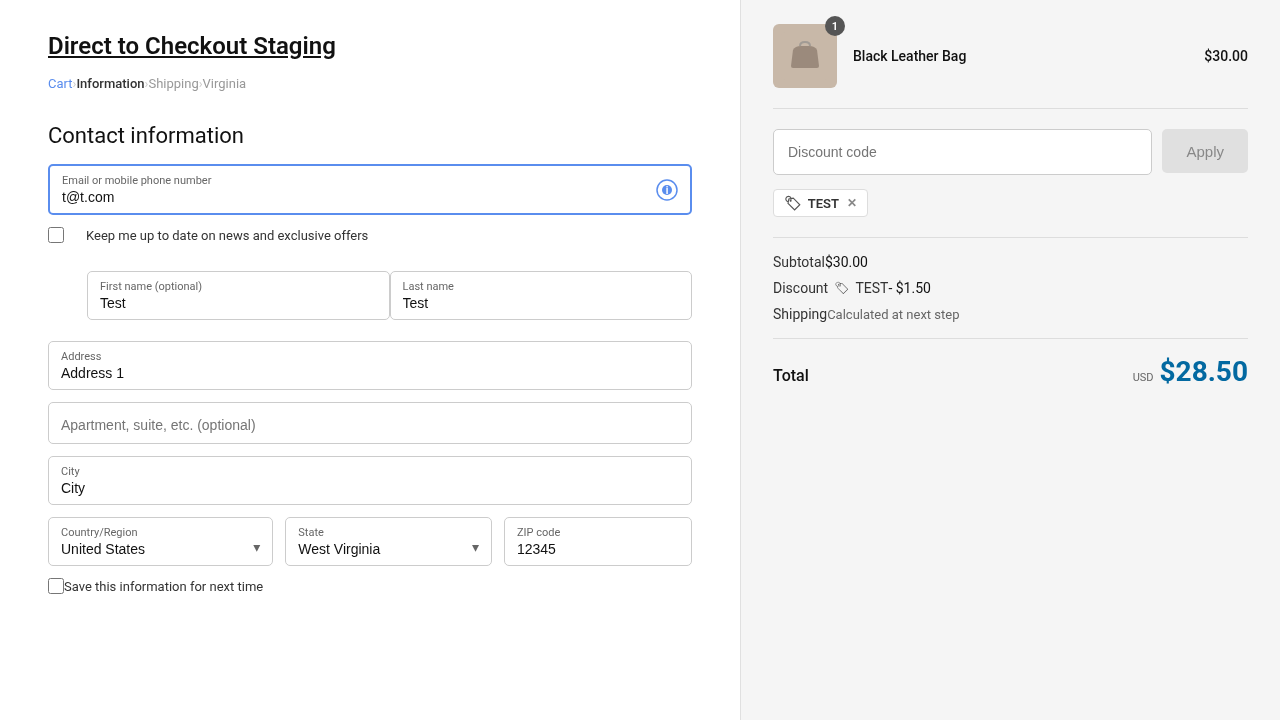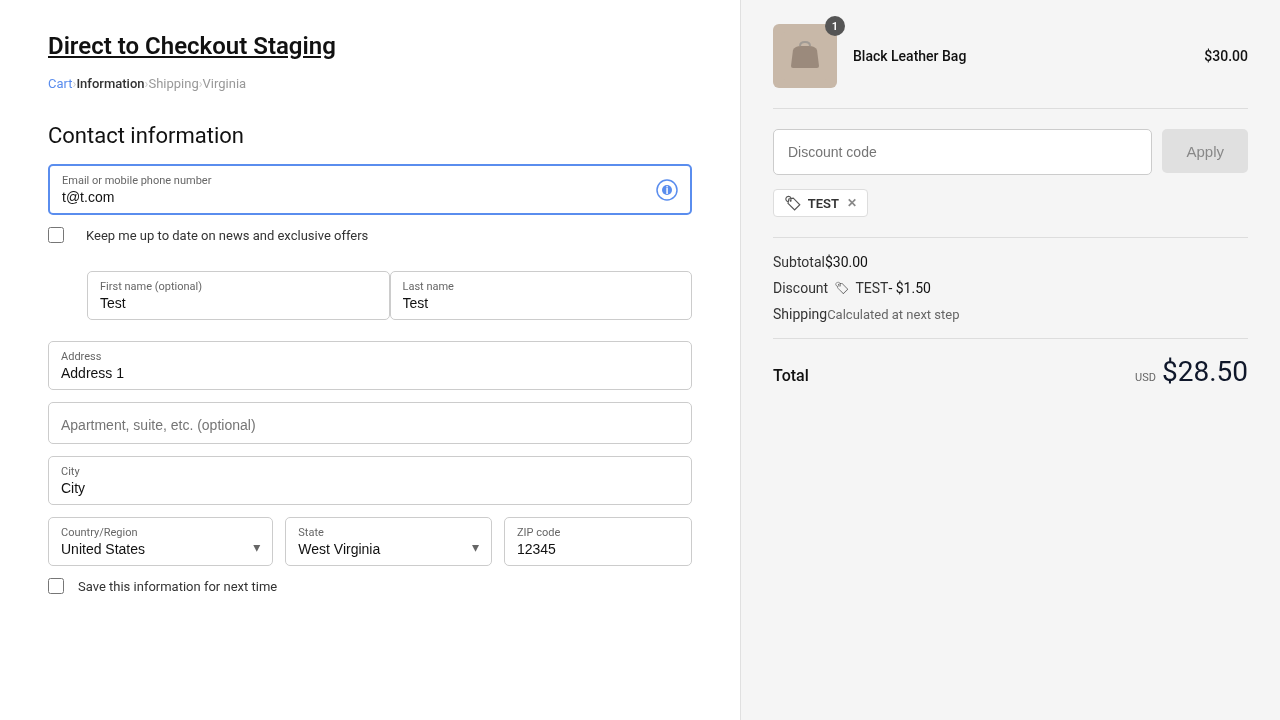--- a/index.html
+++ b/index.html
@@ -152,21 +152,21 @@
     }
     .three-col .select-wrapper.state-sel {
       flex: 1.1;
     }
     .three-col .input-wrapper {
       flex: 1;
     }
     .save-checkbox-row {
       display: flex;
       align-items: center;
-      gap: 14px;
+      gap: 0;
       margin-top: 8px;
     }
     .save-checkbox-row input[type="checkbox"] {
       width: 16px;
       height: 16px;
       cursor: pointer;
     }
     .save-checkbox-row label {
       font-size: 13px;
       color: #333;
@@ -338,22 +338,22 @@
       display: flex;
       align-items: baseline;
       gap: 6px;
     }
     .total-currency {
       font-size: 11px;
       color: #666;
     }
     .total-amount {
       font-size: 28px;
-      font-weight: 400;
-      color: #0f172a;
+      font-weight: 700;
+      color: #0369a1;
     }
   </style>
 </head>
 <body>
 
 <div class="layout">
 
   <div class="left-panel">
     <h1 class="page-title">Direct to Checkout Staging</h1>
 

